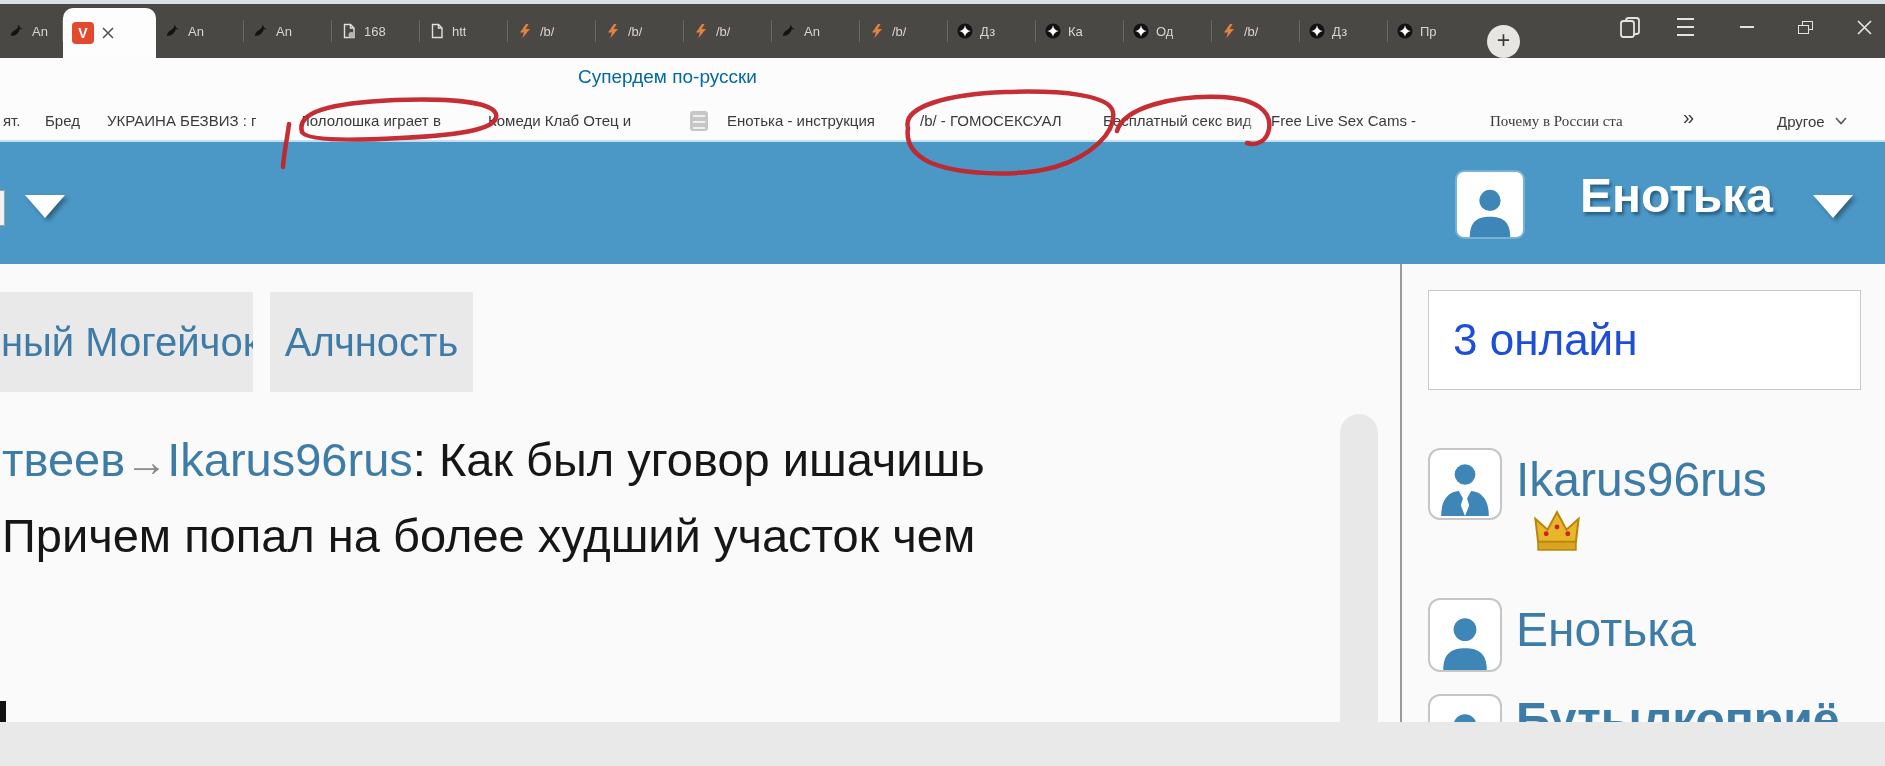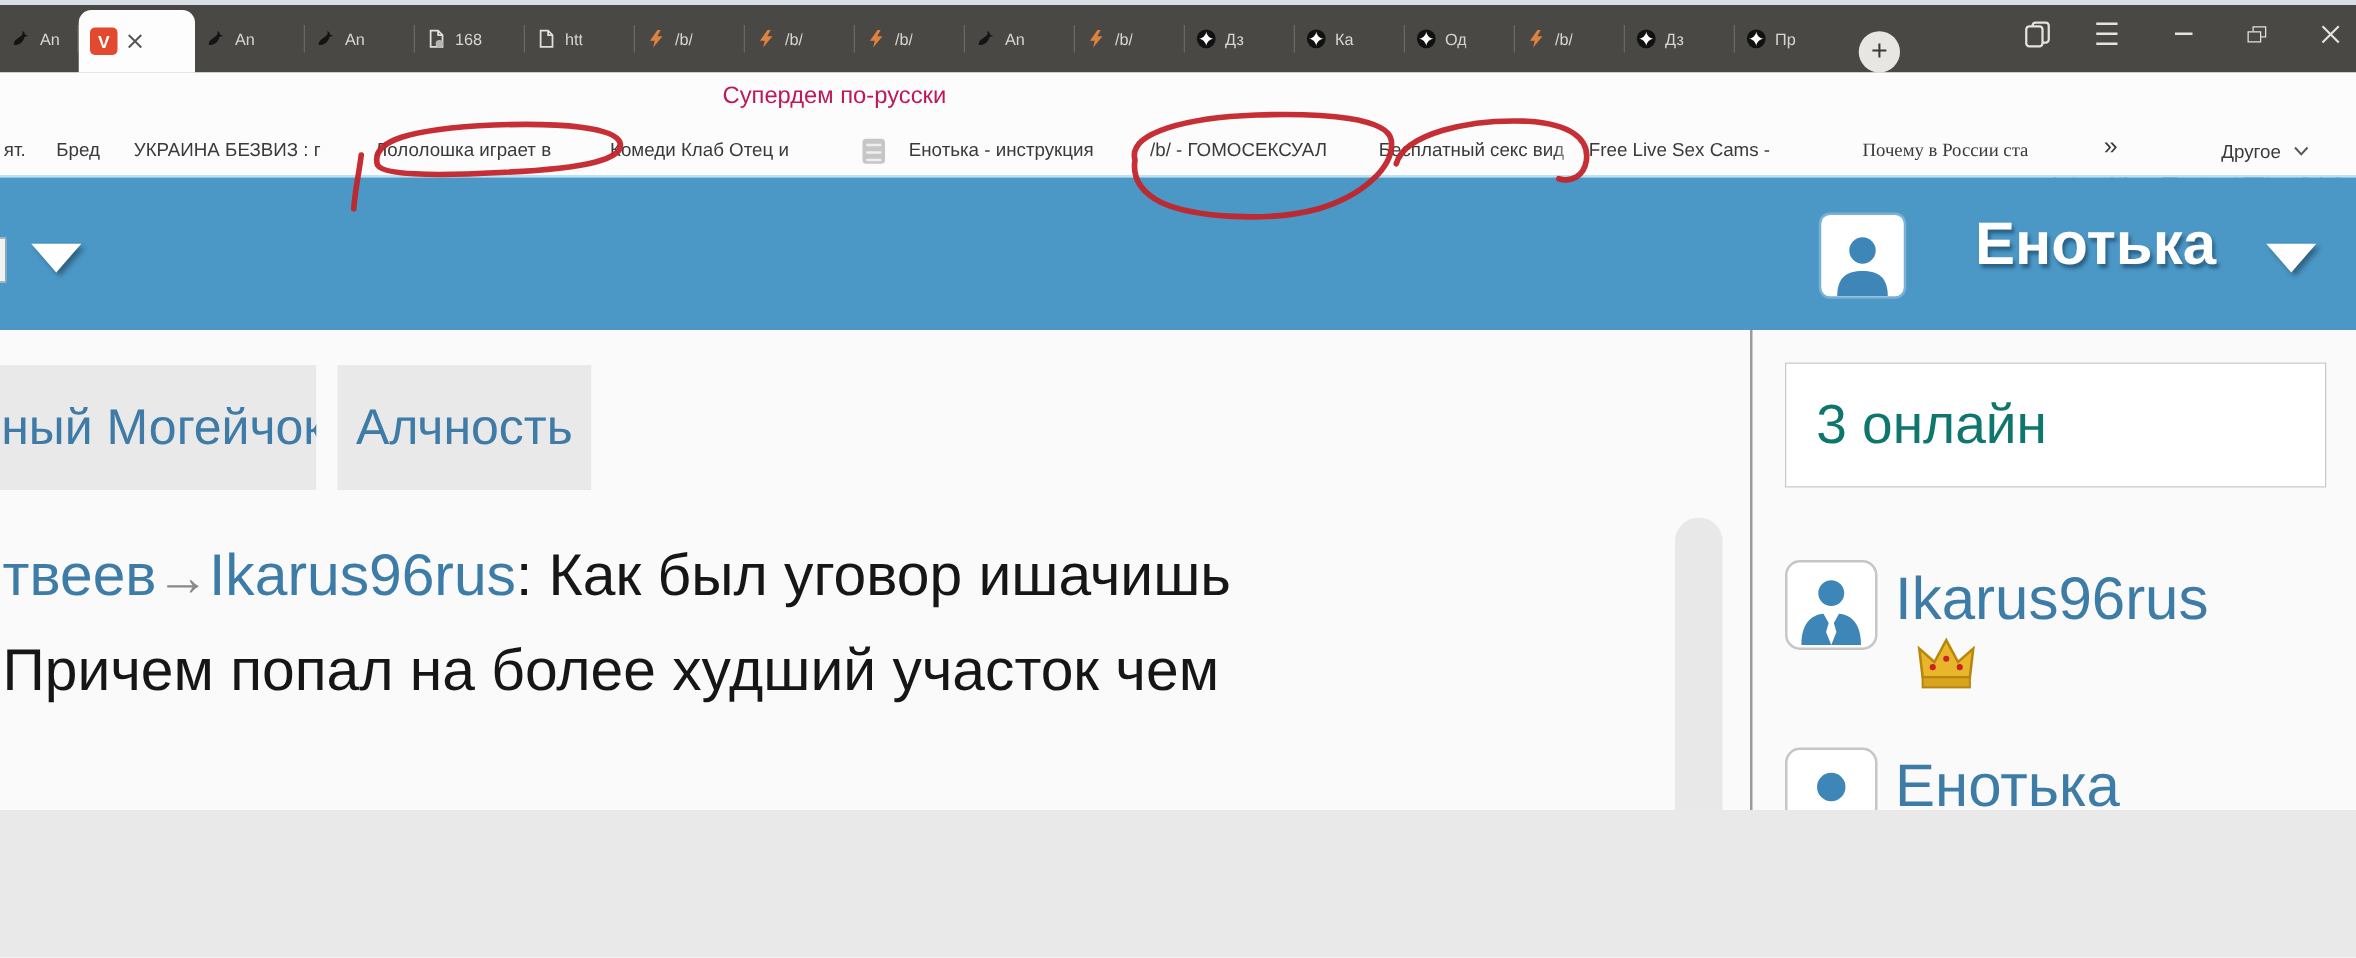--- a/index.html
+++ b/index.html
@@ -1,17 +1,17 @@
 <!DOCTYPE html>
 <html><head>
 <meta charset="utf-8">
 <style>
   * { margin:0; padding:0; box-sizing:border-box; }
   html,body { background:#e9e9e9; }
-  .stage{ position:relative; width:1885px; height:648px; overflow:hidden;
+  .stage{ position:relative; width:1885px; height:722px; overflow:hidden;
           background:#fafafa; font-family:"Liberation Sans", sans-serif; }
 
   
   .topstrip{ position:absolute; left:0; top:0; width:100%; height:4px; background:#d8e0e6; }
   .tabbar{ position:absolute; left:0; top:4px; width:100%; height:54px; background:#4a4845;
            display:flex; align-items:stretch; }
   .tab{ display:flex; align-items:center; gap:7px; padding:0 9px; color:#dcd8d3;
         font-size:13px; overflow:hidden; flex:none; cursor:default; }
   .tab .tlabel{ white-space:nowrap; overflow:hidden; color:#d8d4cf; }
   .tab.active{ background:#fdfdfd; border-radius:10px 10px 0 0; margin-top:4px; color:#444; }
@@ -24,21 +24,21 @@
   .winctl{ position:absolute; top:0; height:54px; }
   .burger span{ display:block; width:17px; height:2px; background:#e6e3df; margin:3px 0; }
   .minbar{ width:14px; height:2px; background:#e6e3df; }
   .restore{ position:relative; width:15px; height:13px; }
   .restore i{ position:absolute; border:1.6px solid #e6e3df; display:block; }
   .restore i.b{ left:0; bottom:0; width:11px; height:9px; background:#4a4845; }
   .restore i.f{ right:0; top:0; width:11px; height:9px; }
 
   
   .titlebar{ position:absolute; left:0; top:58px; width:100%; height:42px; background:#fcfcfc; }
-  .pagetitle{ position:absolute; left:578px; top:8px; font-size:19px; color:#be185d; }
+  .pagetitle{ position:absolute; left:578px; top:8px; font-size:19px; color:#0369a1; }
   .chromeicon{ position:absolute; }
   .vdiv{ position:absolute; left:1763px; top:70px; width:1px; height:26px; background:#cfcfcf; }
   .badge{ position:absolute; background:#1d77d3; color:#fff; font-size:11px; font-weight:bold;
           border-radius:9px; text-align:center; }
 
   
   .bmbar{ position:absolute; left:0; top:100px; width:100%; height:42px; background:#fcfcfc;
           border-bottom:2px solid #bfe0f2; }
   .bm{ position:absolute; top:10px; height:22px; line-height:22px; font-size:15px; color:#3a3a3a;
        white-space:nowrap; overflow:hidden; }
@@ -71,21 +71,21 @@
   .lnk{ color:#3e7ca8; }
   .arrow{ color:#8a8a8a; font-size:42px; }
   .partline{ position:absolute; left:0; top:701px; width:6px; height:45px; background:#111; }
   .scrollpill{ position:absolute; left:1340px; top:414px; width:38px; height:370px;
                background:#e8e8e8; border-radius:19px; }
   .vsep{ position:absolute; left:1400px; top:264px; width:2px; height:502px; background:#9b9b9b; }
 
   
   .onlinebox{ position:absolute; left:1428px; top:290px; width:433px; height:100px; background:#fff;
               border:1px solid #c9c9c9; }
-  .onlinebox span{ position:absolute; left:24px; top:0; line-height:98px; font-size:44px; color:#0f766e; }
+  .onlinebox span{ position:absolute; left:24px; top:0; line-height:98px; font-size:44px; color:#1d4ed8; }
   .uavatar{ position:absolute; left:1428px; width:74px; background:#fff; border:2px solid #c6c6c6;
             border-radius:12px; display:flex; align-items:flex-end; justify-content:center; overflow:hidden; }
   .uname{ position:absolute; left:1516px; font-size:48px; color:#3e7ca8; white-space:nowrap; }
   .crown{ position:absolute; left:1530px; top:506px; }
 
   
   .redink{ position:absolute; left:0; top:0; pointer-events:none; }
 </style>
 </head>
 <body>

